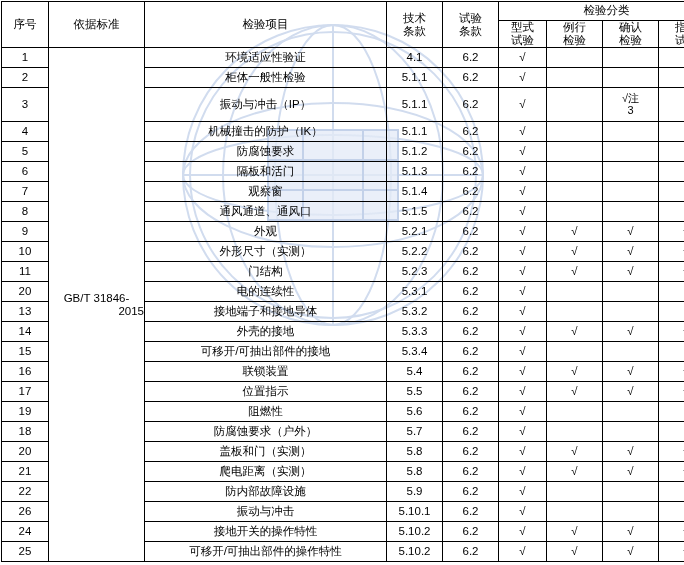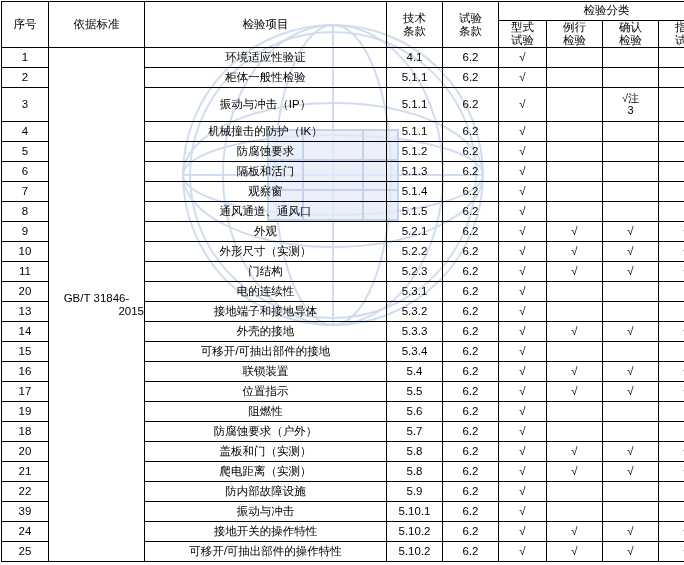--- a/index.html
+++ b/index.html
@@ -397,21 +397,21 @@
           <td>22</td>
           <td class="item">防内部故障设施</td>
           <td>5.9</td>
           <td>6.2</td>
           <td class="mark">√</td>
           <td class="mark"></td>
           <td class="mark"></td>
           <td class="mark"></td>
         </tr>
         <tr>
-          <td>39</td>
+          <td>26</td>
           <td class="item">振动与冲击</td>
           <td>5.10.1</td>
           <td>6.2</td>
           <td class="mark">√</td>
           <td class="mark"></td>
           <td class="mark"></td>
           <td class="mark"></td>
         </tr>
         <tr>
           <td>24</td>

